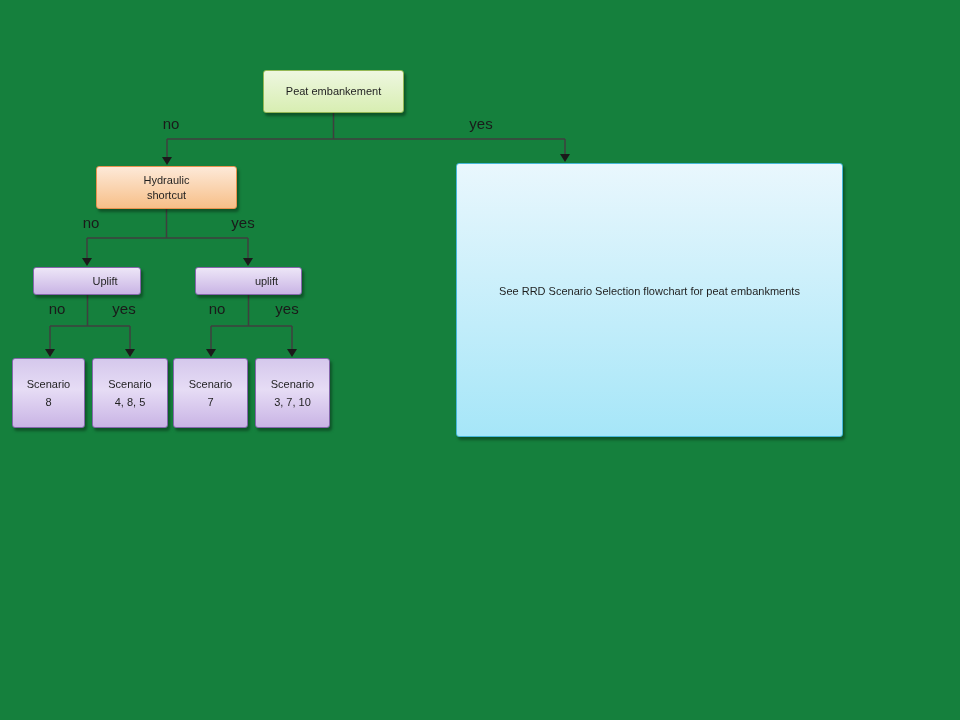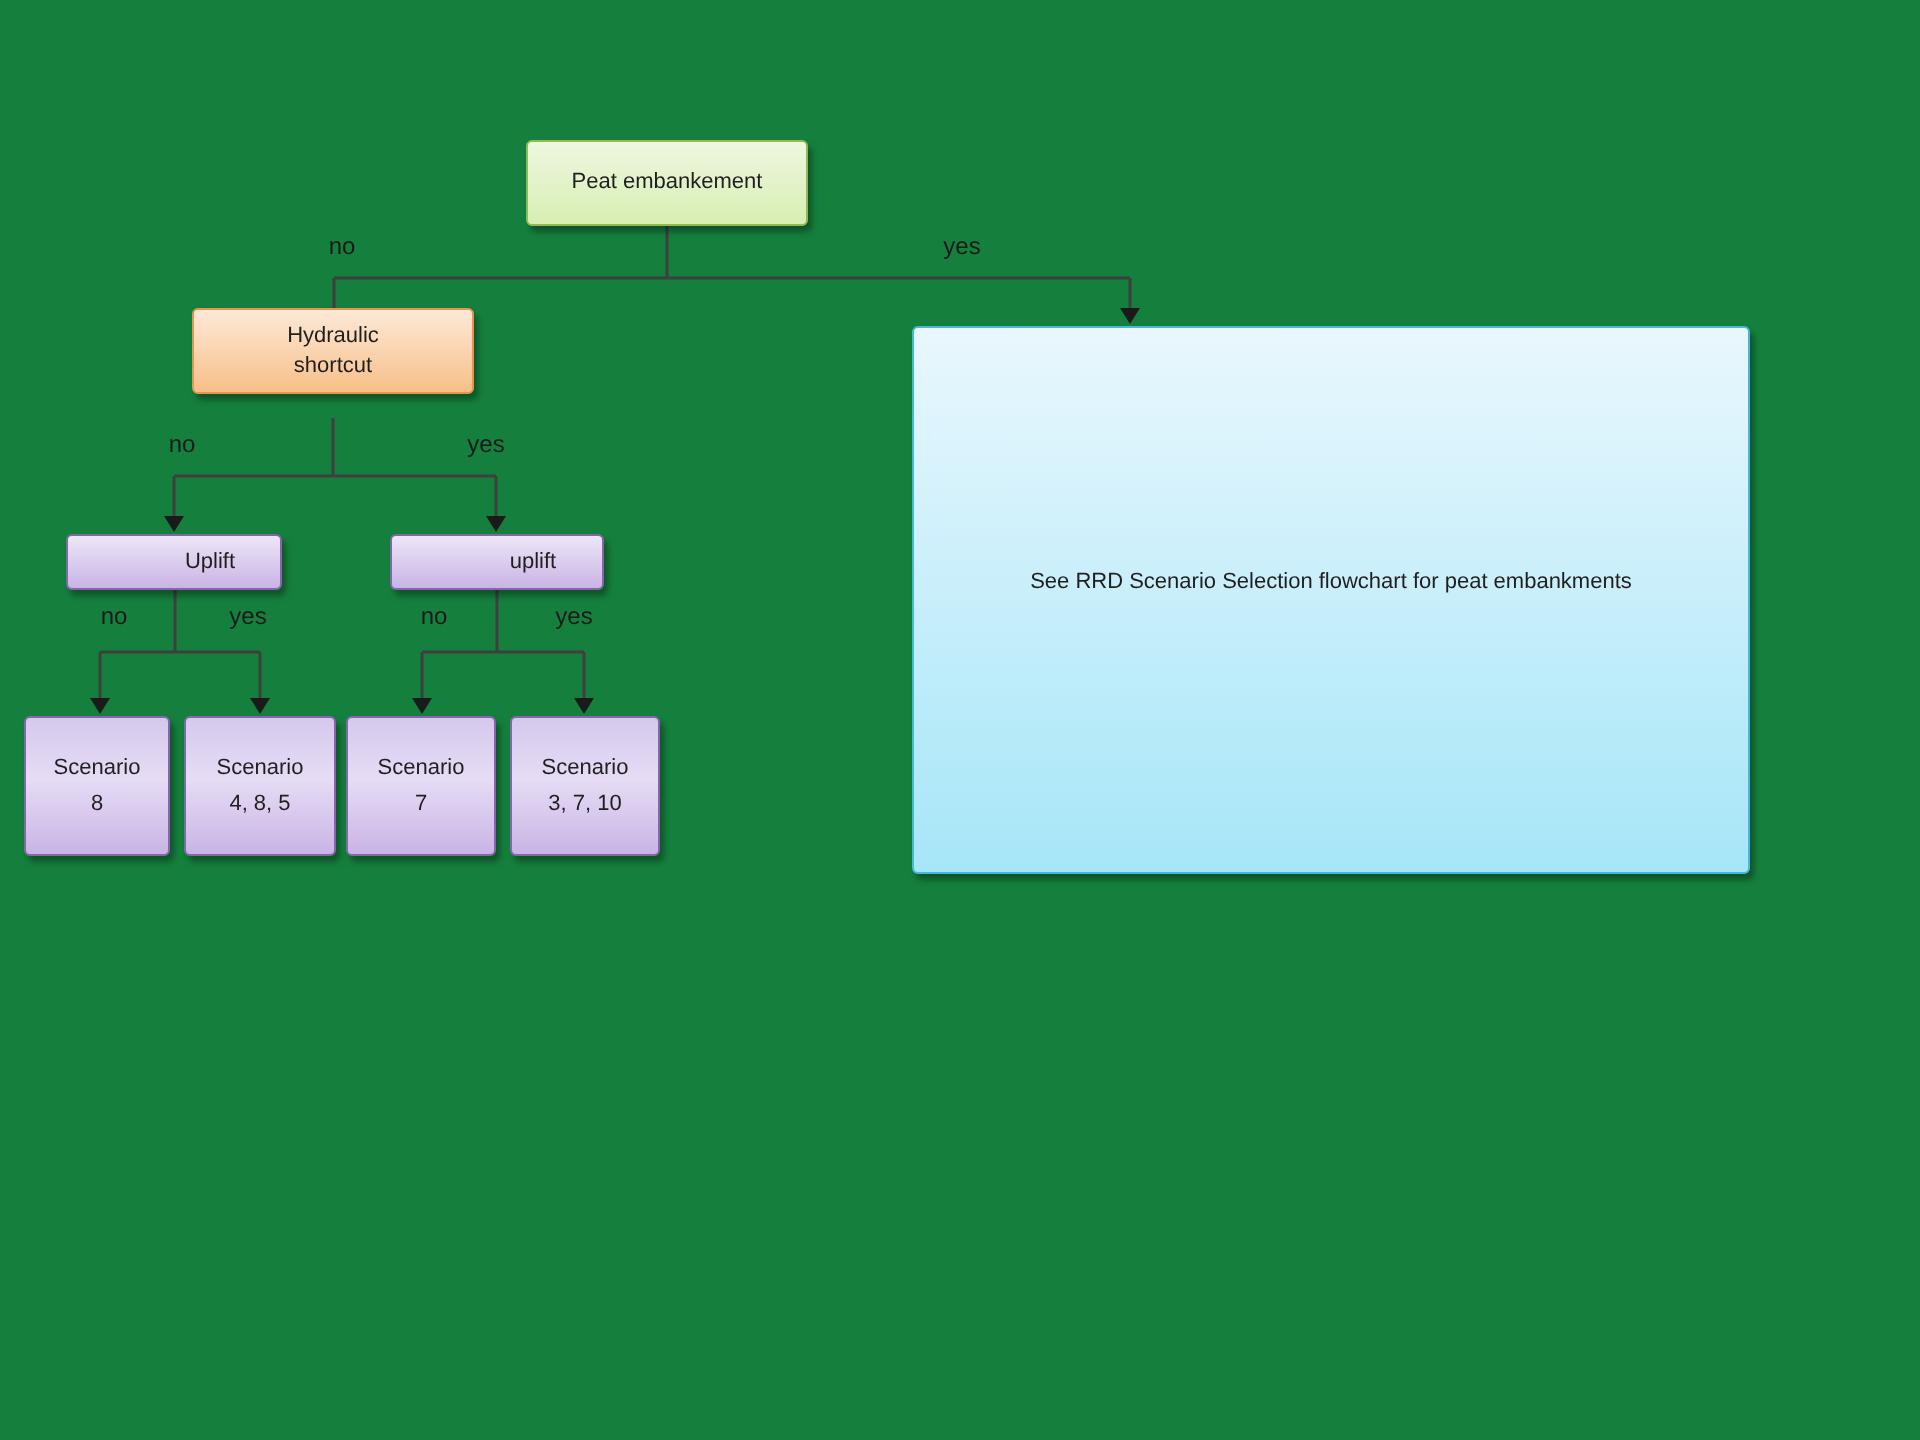--- a/index.html
+++ b/index.html
@@ -54,21 +54,21 @@
     line-height: 18px;
   }
   .node.cyan {
     background: linear-gradient(180deg, #e9f7fd 0%, #a6e6f8 100%);
     border: 1.5px solid #46b8d9;
     padding-bottom: 18px;
   }
   .edge-label {
     position: absolute;
     transform: translate(-50%, -50%);
-    font-size: 12px;
+    font-size: 15px;
     color: #1a1a1a;
     white-space: nowrap;
   }
 </style>
 </head>
 <body>
 
 <div class="canvas">
 
   <svg class="connectors" width="960" height="720">
@@ -87,26 +87,26 @@
 
     <path d="M248.5,295 V326 M211,326 H292 M211,326 V349 M292,326 V349" stroke="#3f3f3f" stroke-width="1.5" fill="none"></path>
     <polygon points="206,349 216,349 211,357" fill="#1a1a1a"></polygon>
     <polygon points="287,349 297,349 292,357" fill="#1a1a1a"></polygon>
   </svg>
 
   <div class="node green" style="left:263px; top:70px; width:141px; height:43px;">
     <span>Peat embankement</span>
   </div>
 
-  <div class="node orange" style="left:96px; top:154px; width:141px; height:43px;">
+  <div class="node orange" style="left:96px; top:166px; width:141px; height:43px;">
     <span>Hydraulic</span>
     <span>shortcut</span>
   </div>
 
-  <div class="node cyan" style="left:456px; top:163px; width:419px; height:274px;">
+  <div class="node cyan" style="left:456px; top:163px; width:387px; height:274px;">
     <span>See RRD Scenario Selection flowchart for peat embankments</span>
   </div>
 
   <div class="node purple" style="left:33px; top:267px; width:108px; height:28px;">
     <span>Uplift</span>
   </div>
 
   <div class="node purple" style="left:195px; top:267px; width:107px; height:28px;">
     <span>uplift</span>
   </div>

